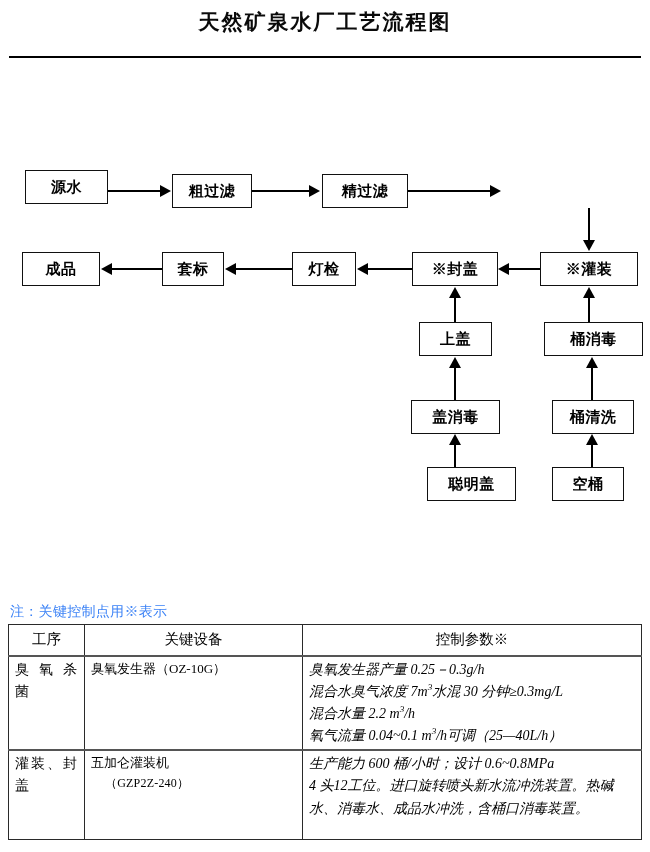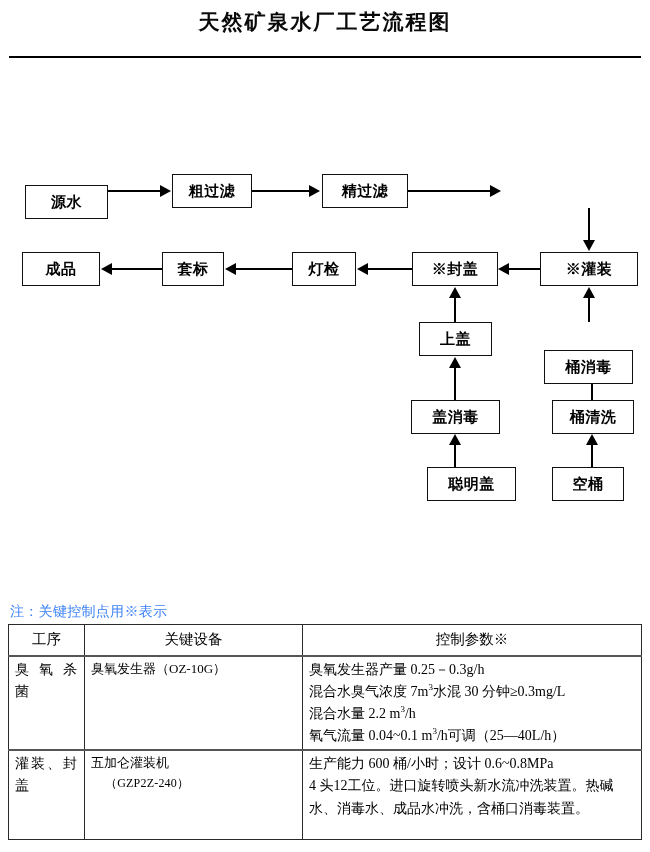--- a/index.html
+++ b/index.html
@@ -151,21 +151,21 @@
 
   td.cell-equip {
     padding-top: 26px;
     font-size: 13px;
   }
   td.cell-equip .eq-line { display: block; }
   td.cell-equip .eq-line.indent { padding-left: 14px; }
   .model { font-size: 12px; letter-spacing: 0.2px; }
 
   td.cell-param { padding-top: 4px; font-size: 14px; }
-  td.cell-param .p-line { display: block; white-space: nowrap; }
+  td.cell-param .p-line { display: block; white-space: nowrap; font-style: italic; }
   td.cell-param.wrapped .p-line { white-space: normal; }
   sup { font-size: 9px; vertical-align: super; line-height: 0; }
 
   
   tr.row-fill td { height: 88px; }
   tr.row-pack td { height: 84px; }
 </style>
 </head>
 <body>
 
@@ -209,21 +209,21 @@
 
   <div class="vline" style="left:588px; top:297px; height:25px;"></div>
   <div class="arrow up" style="left:583px; top:287px;"></div>
 
   <div class="vline" style="left:591px; top:368px; height:32px;"></div>
   <div class="arrow up" style="left:586px; top:357px;"></div>
 
   <div class="vline" style="left:591px; top:444px; height:23px;"></div>
   <div class="arrow up" style="left:586px; top:434px;"></div>
 
-  <div class="node" style="left:25px;  top:185px; width:83px;  height:34px;">
+  <div class="node" style="left:25px;  top:170px; width:83px;  height:34px;">
       <span>源水</span>
     </div>
   <div class="node" style="left:172px; top:174px; width:80px;  height:34px;">
       <span>粗过滤</span>
     </div>
   <div class="node" style="left:322px; top:174px; width:86px;  height:34px;">
       <span>精过滤</span>
     </div>
 
   <div class="node" style="left:22px;  top:252px; width:78px; height:34px;">
@@ -238,21 +238,21 @@
   <div class="node" style="left:412px; top:252px; width:86px;  height:34px;">
       <span>※封盖</span>
     </div>
   <div class="node" style="left:419px; top:322px; width:73px;  height:34px;">
       <span>上盖</span>
     </div>
 
   <div class="node" style="left:540px; top:252px; width:98px;  height:34px;">
       <span>※灌装</span>
     </div>
-  <div class="node" style="left:544px; top:322px; width:89px; height:34px;margin-top:28px;">
+  <div class="node" style="left:544px; top:322px; width:99px; height:34px;">
       <span>桶消毒</span>
     </div>
 
   <div class="node" style="left:411px; top:400px; width:89px;  height:34px;">
       <span>盖消毒</span>
     </div>
   <div class="node" style="left:552px; top:400px; width:82px;  height:34px;">
       <span>桶清洗</span>
     </div>
 

